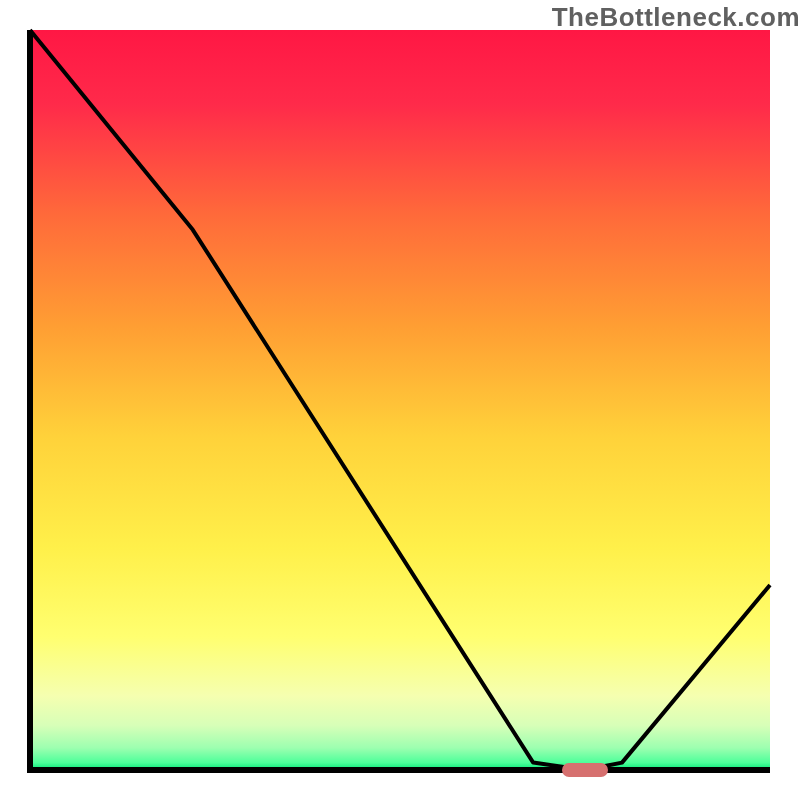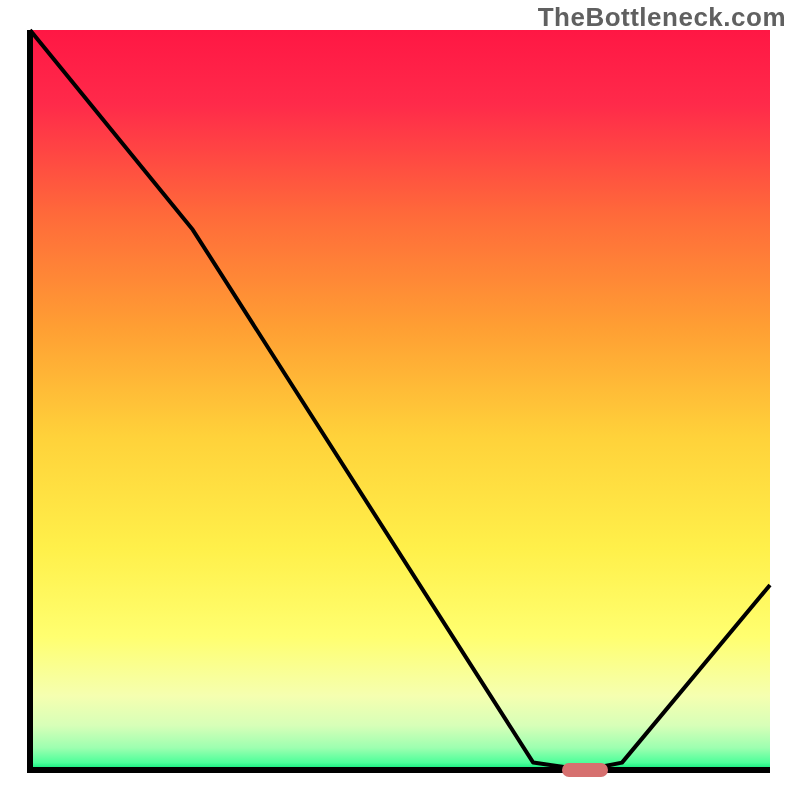--- a/index.html
+++ b/index.html
@@ -11,21 +11,21 @@
     font-family: Arial, Helvetica, sans-serif;
   }
   .container {
     position: relative;
     width: 800px;
     height: 800px;
   }
   .watermark {
     position: absolute;
     top: 2px;
-    right: 14px;
+    right: 0;
     font-size: 26px;
     font-weight: 600;
     color: #606060;
     letter-spacing: 0.5px;
   }
   svg {
     display: block;
   }
 </style>
 </head>

